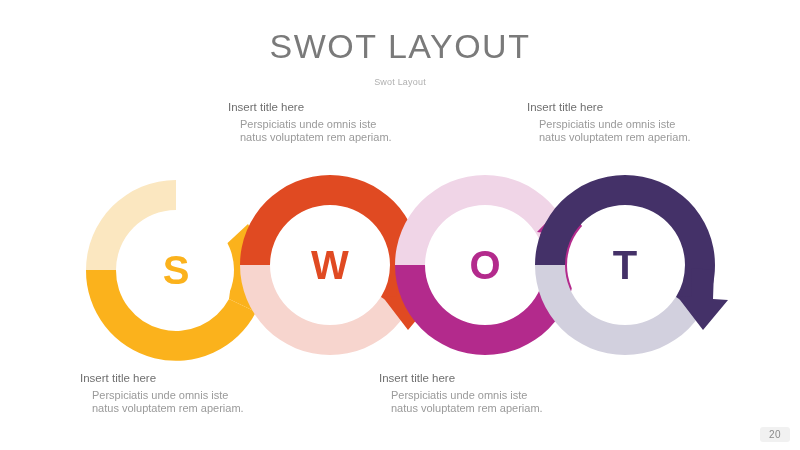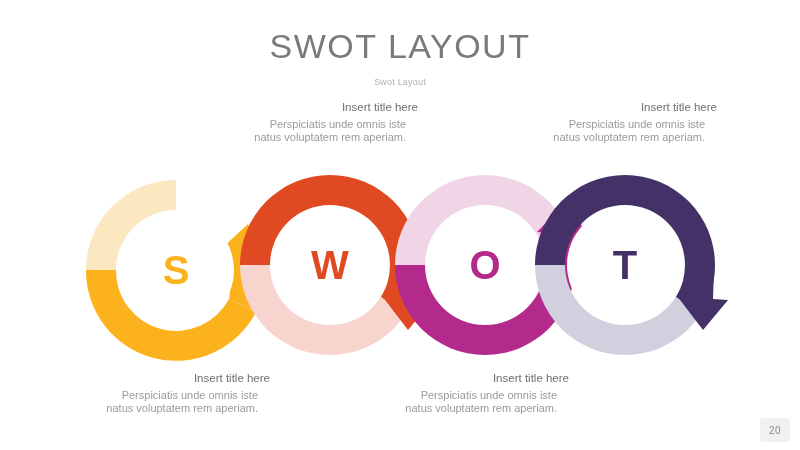--- a/index.html
+++ b/index.html
@@ -54,21 +54,21 @@
     left: 0;
     top: 0;
     width: 800px;
     height: 450px;
   }
 
   
   .callout {
     position: absolute;
     width: 190px;
-    text-align: right;
+    text-align: left;
   }
   .callout .c-title {
     font-size: 11.5px;
     color: #6f6f6f;
     font-weight: 400;
     line-height: 16px;
     margin-bottom: 3px;
   }
   .callout .c-body {
     font-size: 11px;
@@ -82,21 +82,21 @@
   .callout.top-t  { left: 527px; top: 99px; }
   .callout.bot-s  { left: 80px;  top: 370px; }
   .callout.bot-o  { left: 379px; top: 370px; }
 
   
   .page-badge {
     position: absolute;
     right: 10px;
     bottom: 8px;
     width: 30px;
-    height: 24px;
+    height: 15px;
     background: #f1f1f1;
     border-radius: 3px;
     display: flex;
     align-items: center;
     justify-content: center;
     font-size: 10px;
     color: #8a8a8a;
     letter-spacing: .5px;
   }
 </style>

